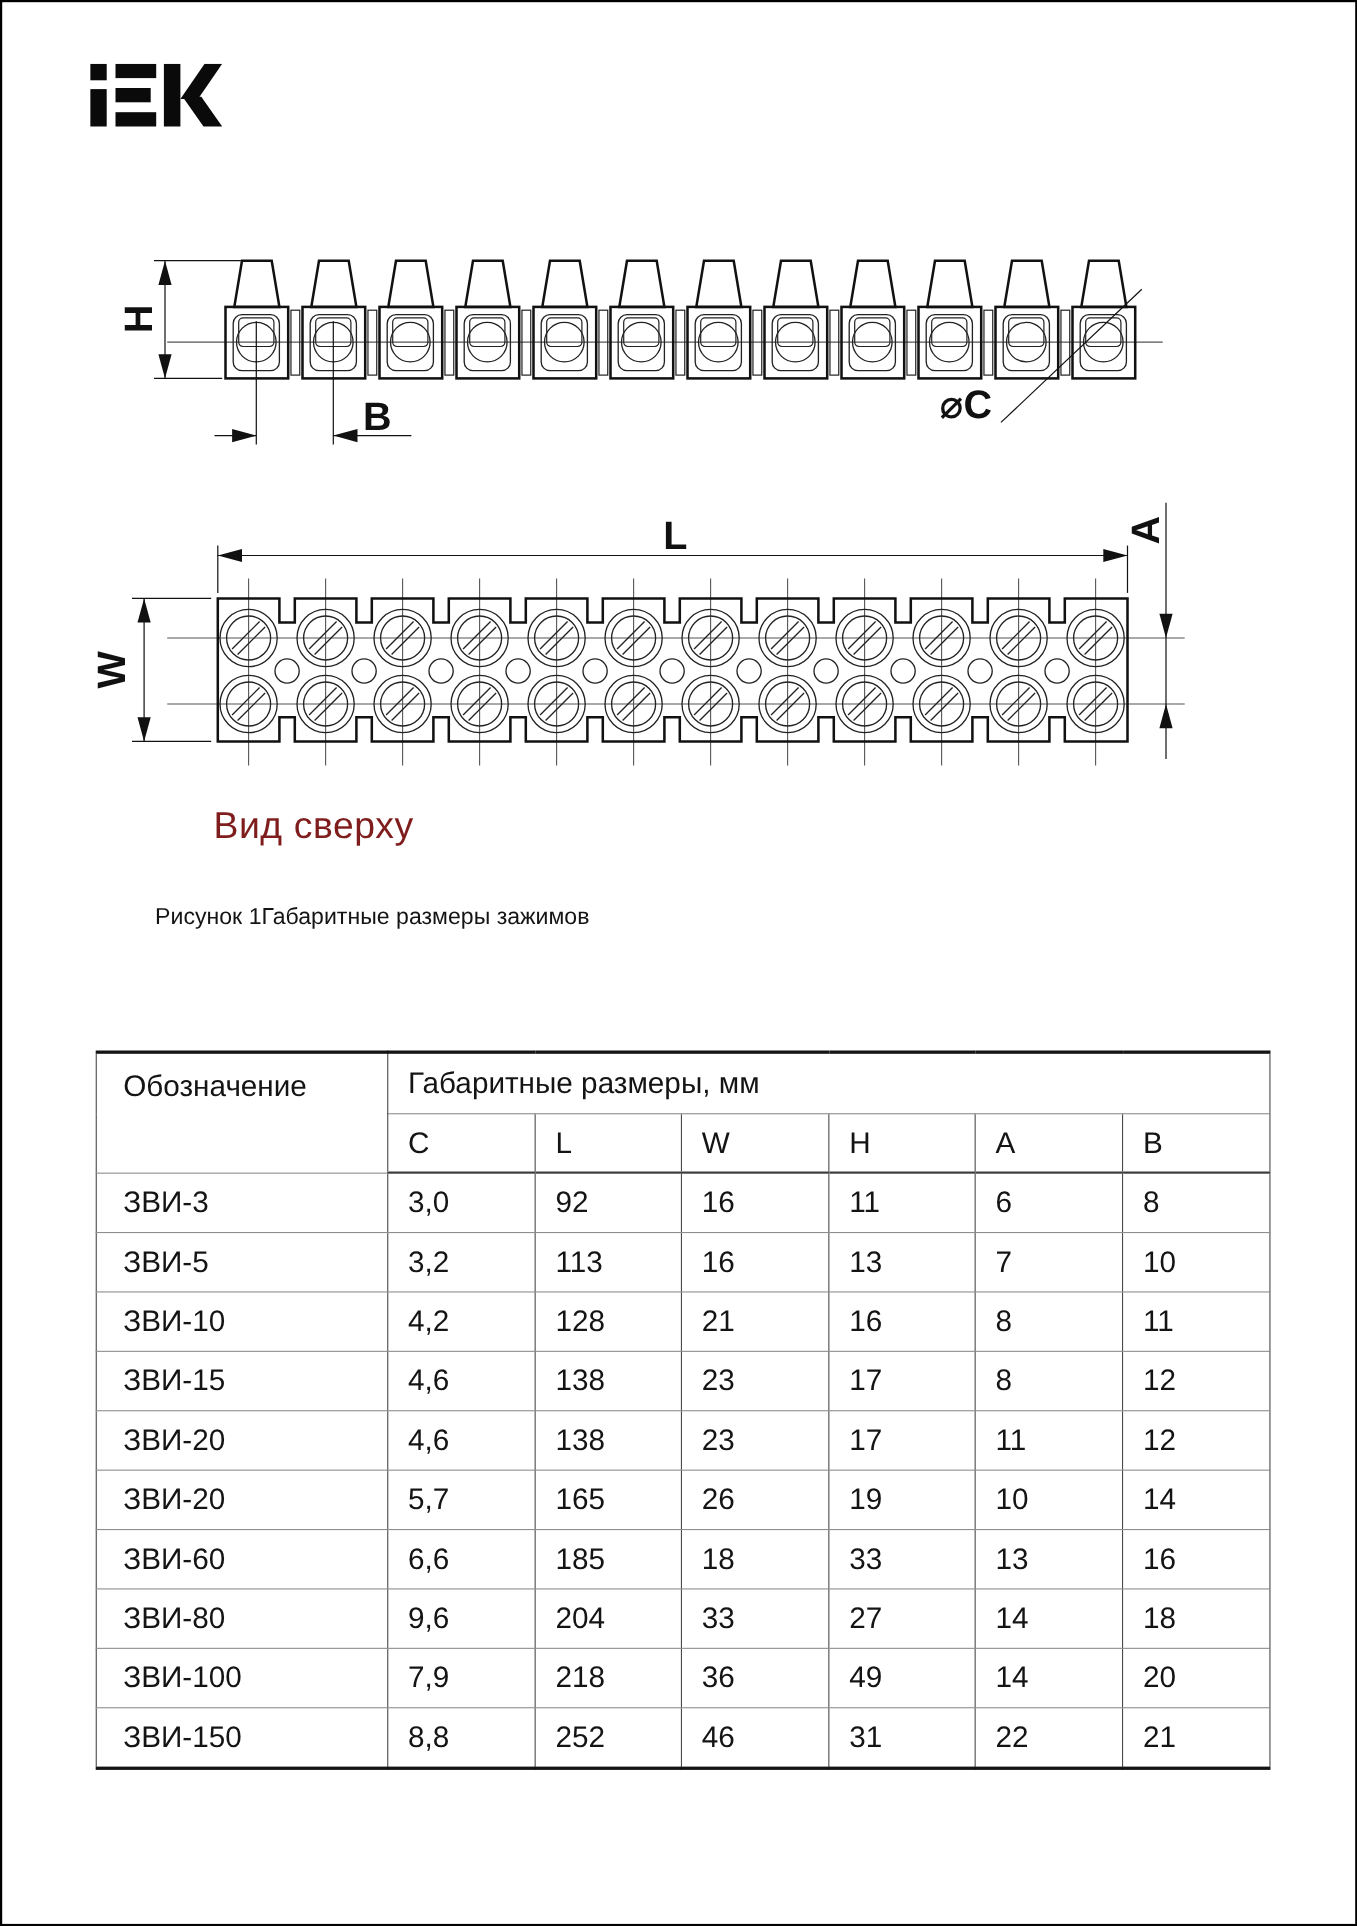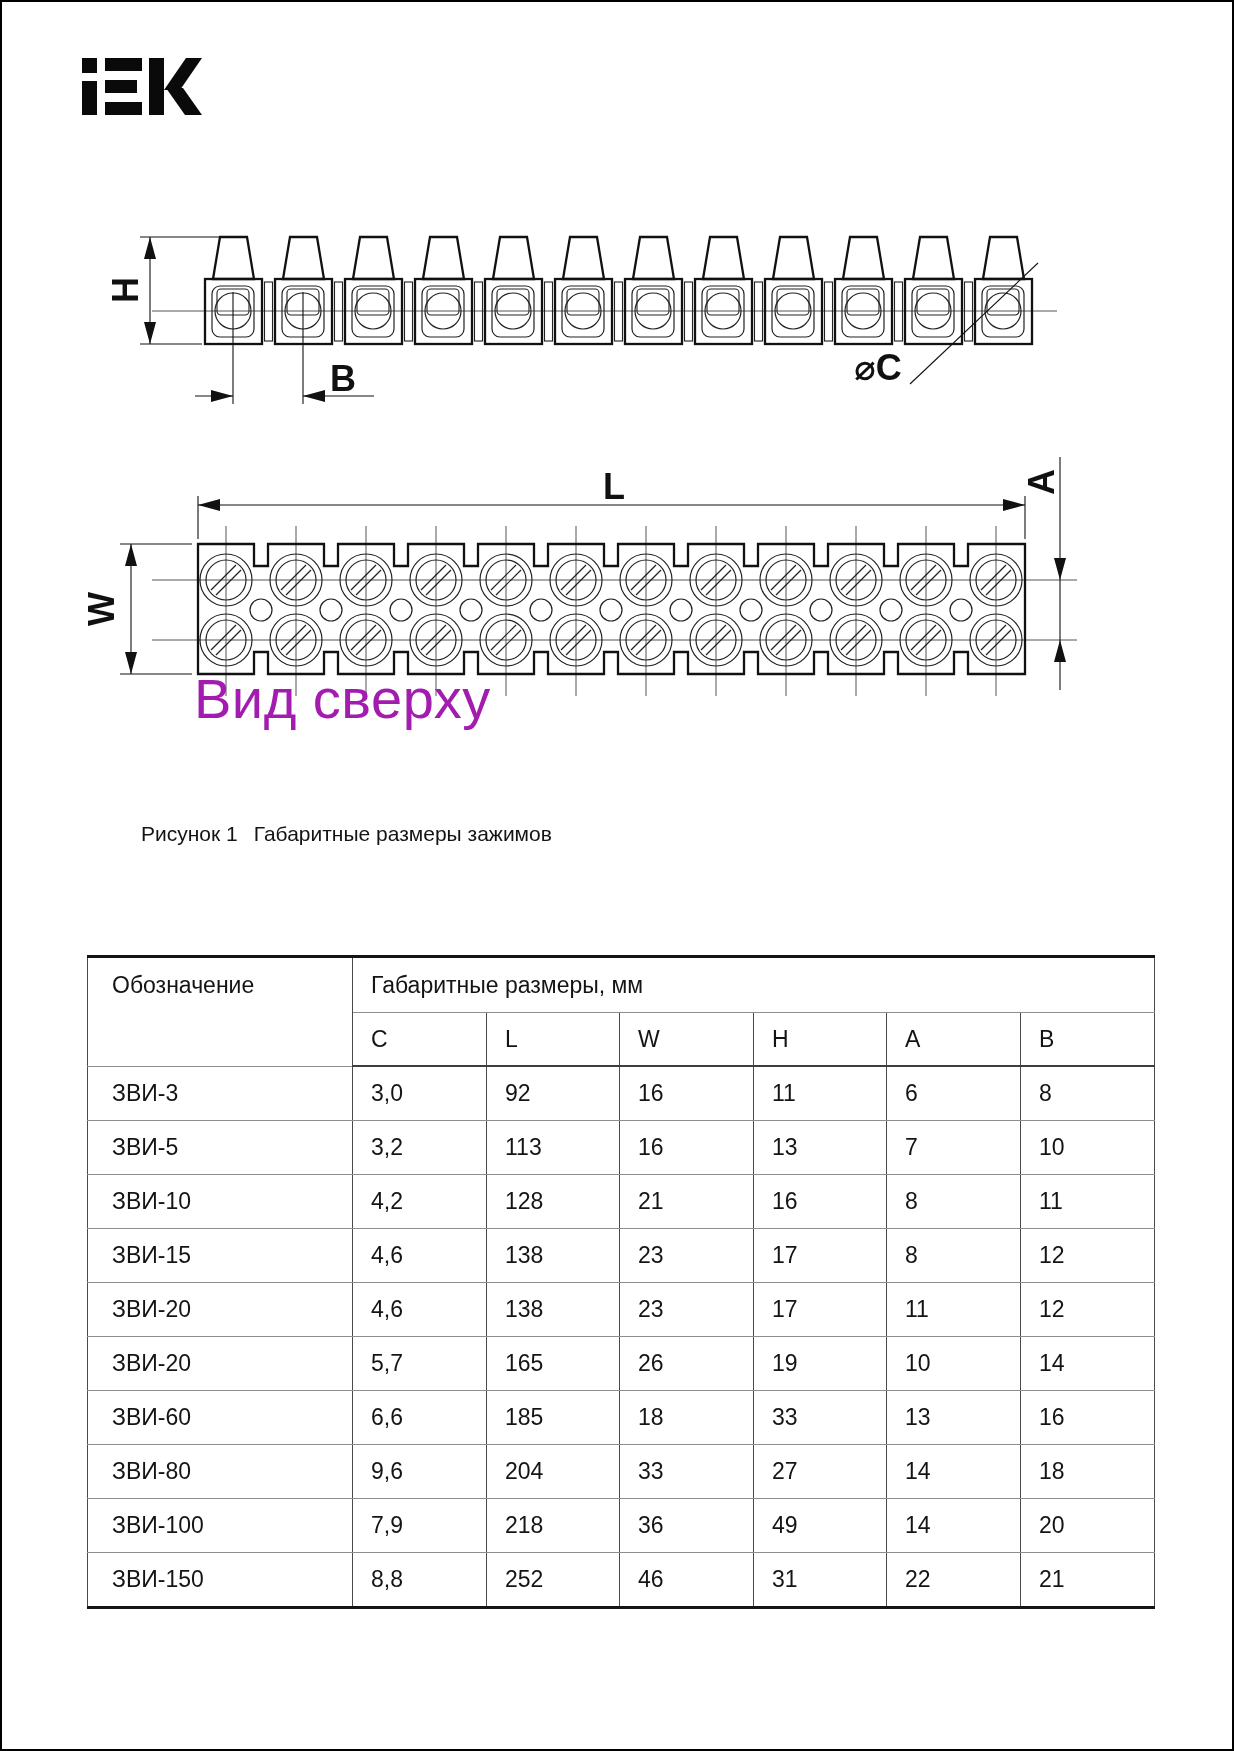--- a/index.html
+++ b/index.html
@@ -10,33 +10,33 @@
     overflow:hidden;
   }
   .logo{position:absolute; left:80px; top:56px; width:120px; height:58px;}
   .drawings{position:absolute; left:0; top:0; width:1234px; height:900px;}
 
   svg text.dlabel{
     font-family:"Liberation Sans","DejaVu Sans",sans-serif;
     font-size:36px; font-weight:bold; fill:#111;
   }
   .topview-label{
-    position:absolute; left:192px; top:664px;
-    font-size:56px; font-weight:400; color:#a21caf; letter-spacing:0.5px;
+    position:absolute; left:192px; top:730px;
+    font-size:34px; font-weight:400; color:#7f1d1d; letter-spacing:0.5px;
   }
   .fig-caption{
     position:absolute; left:139px; top:820px;
     font-size:21px; color:#141414; white-space:nowrap;
   }
-  .fig-caption .cap-label{margin-right:16px;}
+  .fig-caption .cap-label{}
 
   .tblwrap{position:absolute; left:85px; top:953px;}
   table.tbl{
     border-collapse:collapse; table-layout:fixed; width:1067px;
-    font-size:23px; color:#141414;
+    font-size:27px; color:#141414;
     border-top:3px solid #141414; border-bottom:3px solid #141414;
     border-left:1px solid #4a4a4a; border-right:1px solid #4a4a4a;
   }
   table.tbl td{
     border-top:1.5px solid #8e8e8e; border-bottom:1.5px solid #8e8e8e;
     border-left:1px solid #4a4a4a; border-right:1px solid #4a4a4a;
     padding:0 4px 0 18px; text-align:left; vertical-align:middle;
     font-weight:400; height:53px; overflow:hidden; white-space:nowrap;
   }
   table.tbl .h1 td{height:54px;}

